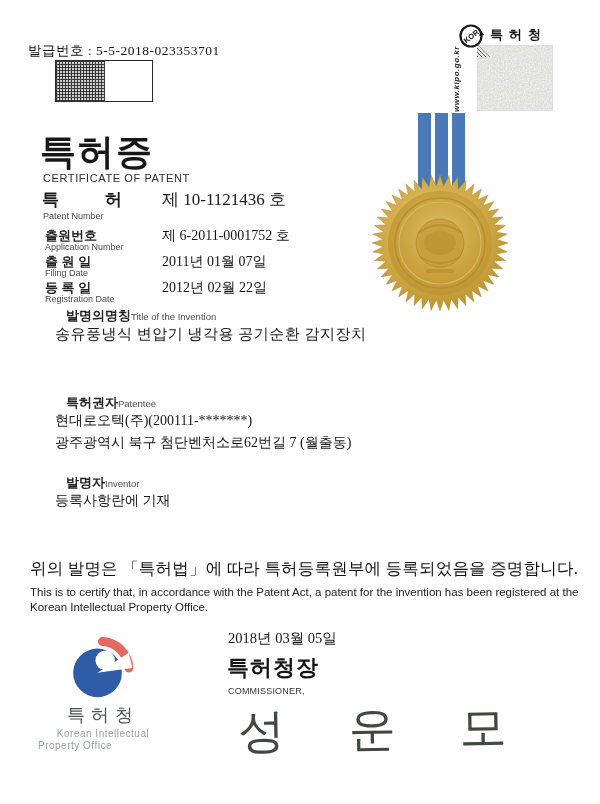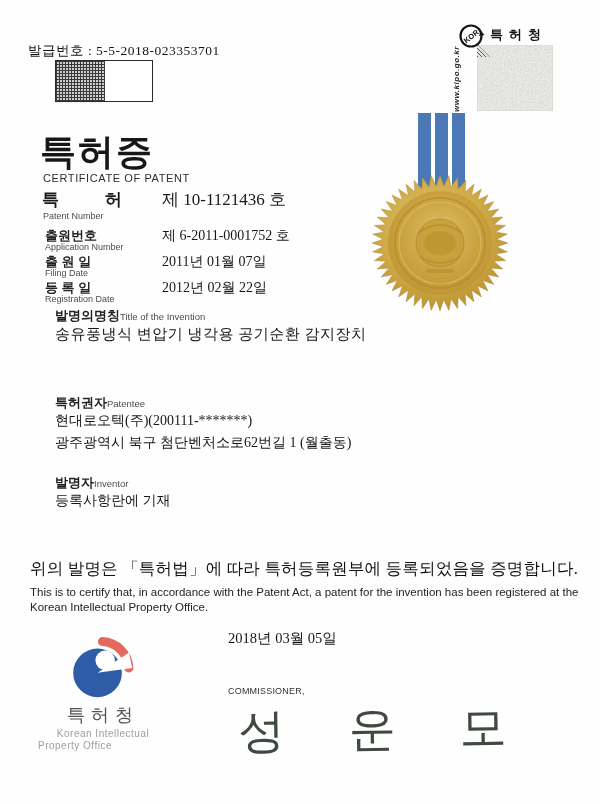--- a/index.html
+++ b/index.html
@@ -34,21 +34,21 @@
   .pn-row{left:42px;top:188px;font-size:17px;color:#1a1a1a;}
   .pn-k1{position:absolute;left:0;top:0;font-weight:600;}
   .pn-k2{position:absolute;left:63px;top:0;font-weight:600;}
   .pn-val{position:absolute;left:120px;top:0;font-family:"Liberation Serif",serif;white-space:pre;}
   .pn-sub{left:43px;top:211px;font-size:9px;color:#4c4c4c;}
 
   
   .lbl-ko{font-size:13px;font-weight:600;color:#222;white-space:pre;}
   .lbl-en{font-size:9px;color:#4c4c4c;}
   .val{font-family:"Liberation Serif",serif;font-size:14px;color:#161616;white-space:pre;}
-  .sect-lbl{font-size:13px;font-weight:600;color:#222;}
+  .sect-lbl{font-size:13px;font-weight:600;color:#222;margin-left:11px;}
   .sect-lbl .en{font-size:9.5px;font-weight:400;color:#4c4c4c;}
 
   
   .ribbon{top:113px;width:13px;height:137px;background:#4b79b8;}
   .medal-svg{left:370px;top:173px;}
 
   
   .stmt-ko{left:30px;top:558px;font-family:"Liberation Serif",serif;font-size:16.5px;color:#111;letter-spacing:.2px;white-space:pre;}
   .stmt-en{left:30px;top:585px;width:564px;font-size:11.5px;line-height:1.3;color:#232323;}
 
@@ -153,31 +153,32 @@
 
   <div class="abs sect-lbl" style="left:55px;top:307px;">
     <span>발명의명칭</span><span class="en">Title of the Invention</span>
   </div>
   <div class="abs val" style="left:55px;top:325px;font-size:15px;letter-spacing:.5px;">송유풍냉식 변압기 냉각용 공기순환 감지장치</div>
 
   <div class="abs sect-lbl" style="left:55px;top:394px;">
     <span>특허권자</span><span class="en">Patentee</span>
   </div>
   <div class="abs val" style="left:55px;top:412px;">현대로오텍(주)(200111-*******)</div>
-  <div class="abs val" style="left:55px;top:434px;">광주광역시 북구 첨단벤처소로62번길 1 (월출동)</div>
+  <div class="abs val" style="left:55px;top:434px;">광주광역시 북구 첨단벤처소로62번길 7 (월출동)</div>
 
   <div class="abs sect-lbl" style="left:55px;top:474px;">
     <span>발명자</span><span class="en">Inventor</span>
   </div>
   <div class="abs val" style="left:55px;top:492px;">등록사항란에 기재</div>
 
   <div class="abs stmt-ko">위의 발명은 「특허법」에 따라 특허등록원부에 등록되었음을 증명합니다.</div>
   <div class="abs stmt-en">This is to certify that, in accordance with the Patent Act, a patent for the invention has been registered at the Korean Intellectual Property Office.</div>
 
   <div class="abs issue-date">2018년 03월 05일</div>
+  <div class="abs comm-ko">특허청장</div>
   <div class="abs comm-en1">COMMISSIONER,</div>
   <div class="abs signature">성 운 모</div>
 
   <svg class="abs gov-logo" width="70" height="64" viewBox="0 0 100 92">
     <path d="M 52 8 A 40 40 0 0 1 90 46" fill="none" stroke="#ffffff" stroke-width="20" stroke-linecap="round"></path>
     <path d="M 52 8 A 40 40 0 0 1 90 46" fill="none" stroke="#e4695e" stroke-width="13" stroke-linecap="round"></path>
     <circle cx="45" cy="53" r="35" fill="#2e5ca6"></circle>
     <circle cx="56" cy="35" r="14" fill="#ffffff"></circle>
     <path d="M 45 53 L 90 24 L 95 46 Z" fill="#ffffff"></path>
     <path d="M 56 21 A 35 35 0 0 1 80 47 L 66 50 A 20 20 0 0 0 50 35 Z" fill="#2e5ca6" opacity="0"></path>

